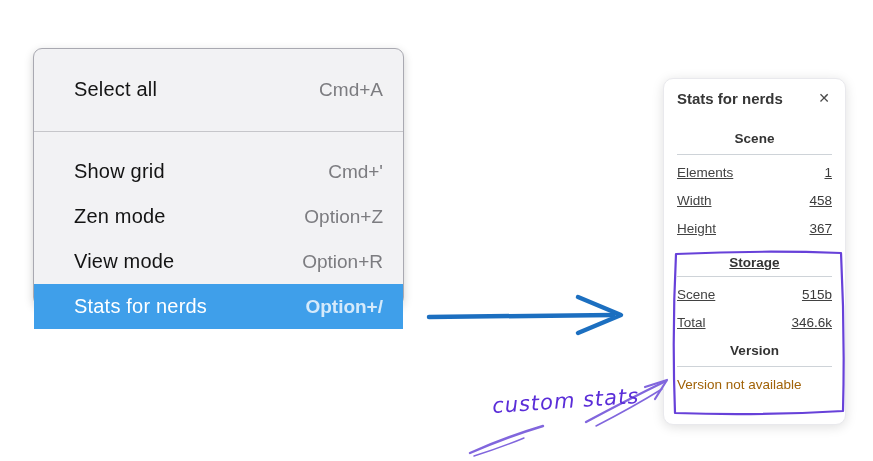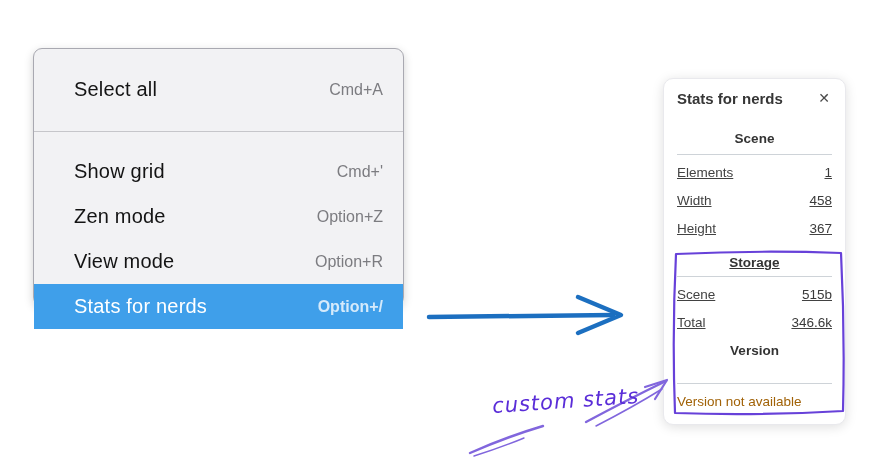--- a/index.html
+++ b/index.html
@@ -7,40 +7,40 @@
          font-family:"Liberation Sans",sans-serif;background:#ffffff;}
 
   
   .menu{position:absolute;left:33px;top:48px;width:371px;height:258px;
         background:#f2f2f4;border:1px solid #a9a9b1;border-radius:9px;
         box-shadow:0 3px 10px rgba(0,0,0,.18);
         padding:18px 0 8px;box-sizing:border-box;font-size:20px;}
   .menu-row{height:45px;display:flex;align-items:center;justify-content:space-between;
             padding:0 20px 0 40px;cursor:default;}
   .mi-label{color:#141414;letter-spacing:.2px;}
-  .mi-shortcut{color:#7c7c80;font-size:16px;}
+  .mi-shortcut{color:#7c7c80;font-size:19px;}
   .menu-divider{height:1px;background:#c6c6ca;margin:19px 0 17px;}
   .menu-row.selected{background:#3f9fea;}
   .menu-row.selected .mi-label{color:#ffffff;}
   .menu-row.selected .mi-shortcut{color:rgba(255,255,255,.78);font-weight:bold;}
 
   
   .panel{position:absolute;left:663px;top:78px;width:183px;height:347px;
          background:#ffffff;border:1px solid #e9e9ed;border-radius:10px;
          box-shadow:0 2px 12px rgba(0,0,0,.13);
          padding:10px 13px;box-sizing:border-box;
          font-size:13.5px;color:#3d3d3d;z-index:1;}
   .panel-header{display:flex;justify-content:space-between;align-items:center;}
   .panel-title{font-weight:bold;font-size:15px;color:#363636;}
   .close{font-family:"DejaVu Sans",sans-serif;font-size:14px;color:#4a4a4a;
          cursor:pointer;line-height:1;padding:2px;}
   .sec-h{font-weight:bold;text-align:center;font-size:13.5px;color:#333333;}
   .sec-h.scene{margin-top:24px;margin-bottom:8px;}
   .sec-h.storage{margin-top:12px;margin-bottom:6px;text-decoration:underline;}
-  .sec-h.version{margin-top:6px;margin-bottom:25px;}
+  .sec-h.version{margin-top:6px;margin-bottom:8px;}
   .sec-hr{border-top:1px solid #ced3d8;height:0;}
   .rows{margin-top:4px;}
   .stat-row{display:flex;justify-content:space-between;line-height:28px;color:#424242;text-decoration:underline;}
   .stat-val{color:#3a3a3a;}
   .version-note{line-height:28px;padding-top:4px;color:#a16207;}
 
   
   .overlay{position:absolute;left:0;top:0;z-index:5;pointer-events:none;}
   .custom-stats{position:absolute;left:492px;top:389px;z-index:6;
         font-family:"DejaVu Sans",sans-serif;font-style:italic;

